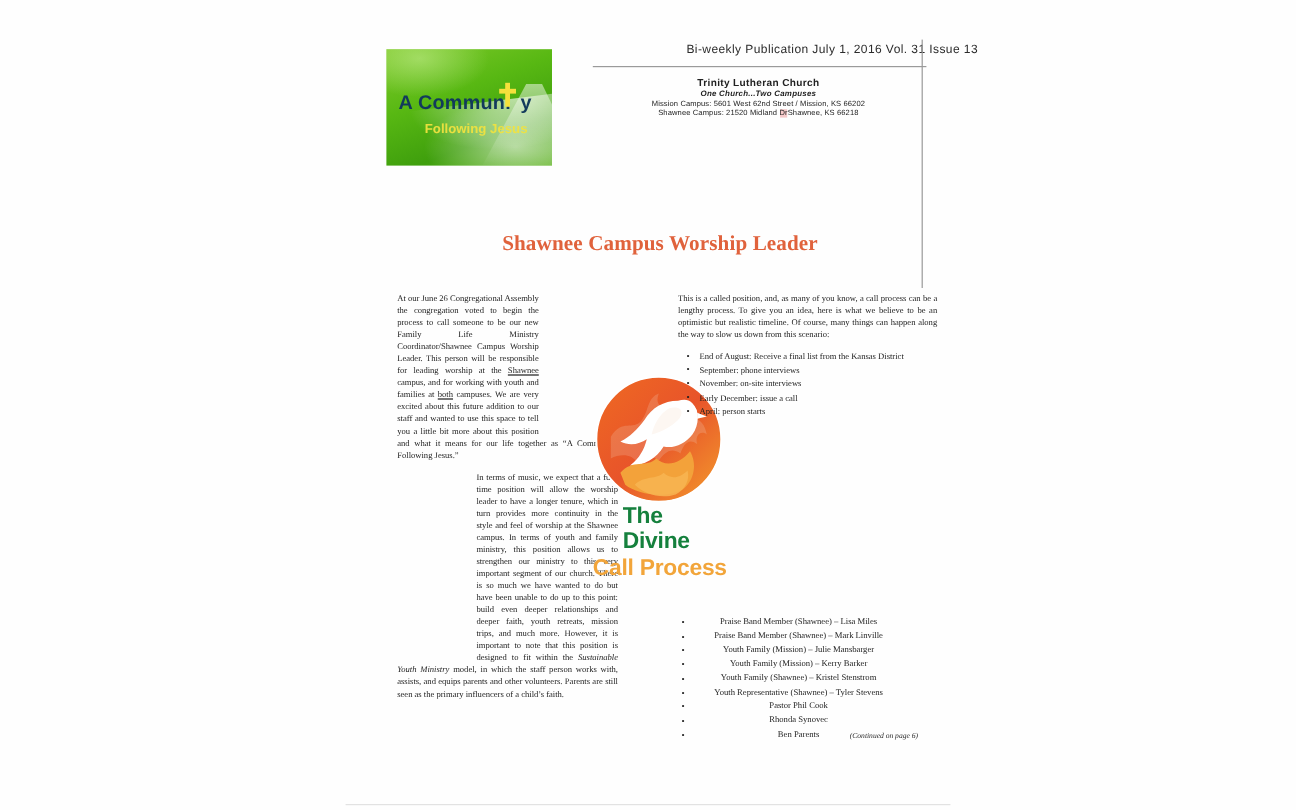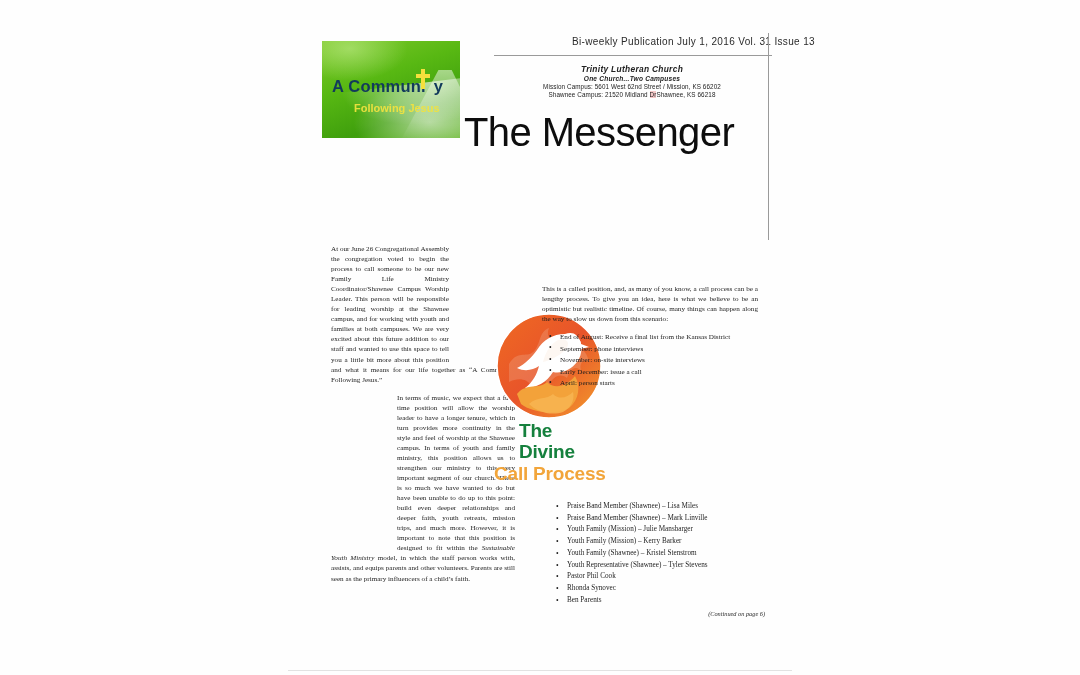--- a/index.html
+++ b/index.html
@@ -138,21 +138,20 @@
     left: 180px;
     top: 34px;
     width: 260px;
     text-align: center;
     font-family: "Liberation Sans", sans-serif;
     color: #222;
   }
   #church-name {
     font-size: 8.4px;
     font-weight: bold;
-    font-style: italic;
     letter-spacing: 0.3px;
   }
   #church-tag {
     font-size: 6.6px;
     font-weight: bold;
     font-style: italic;
     letter-spacing: 0.2px;
     margin-top: 0.5px;
   }
   #church-addr1, #church-addr2 {
@@ -199,32 +198,31 @@
     left: 331px;
     top: 244px;
     width: 184px;
     font-size: 7.15px;
     line-height: 1.405;
     text-align: justify;
     color: #1d1d1d;
   }
   #col-right {
     position: absolute;
-    left: 542px;
+    left: 565px;
     top: 244px;
     width: 216px;
     font-size: 7.15px;
     line-height: 1.405;
     text-align: justify;
     color: #1d1d1d;
-    margin-top: 40px;
   }
   .para { margin: 0 0 8px 0; }
   .para.tight { margin-bottom: 0; }
-  .u { }
+  .u { text-decoration: underline; }
   .it { font-style: italic; }
 
   
   .wrap-float-left {
     float: right;
     width: 66px;
     height: 118px;
     shape-outside: inset(0);
   }
   .wrap-float-right {
@@ -254,23 +252,24 @@
   #committee {
     position: absolute;
     left: 543px;
     top: 497px;
     width: 225px;
     font-size: 7.2px;
     line-height: 1.63;
     color: #1d1d1d;
   }
   #committee ul {
-    margin: 4px;
+    margin: 16px;
     padding-left: 20px;
     list-style: none;
+    text-align: center;
   }
   #committee li { position: relative; white-space: nowrap; }
   #committee li::before {
     content: "\2022";
     position: absolute;
     left: -11px;
     font-size: 7.5px;
   }
 
   #continued {
@@ -342,24 +341,24 @@
     <div id="rule-h"></div>
     <div id="rule-v"></div>
 
     <div id="church-block">
       <div id="church-name">Trinity Lutheran Church</div>
       <div id="church-tag">One Church...Two Campuses</div>
       <div id="church-addr1">Mission Campus: 5601 West 62nd Street / Mission, KS 66202</div>
       <div id="church-addr2"><span>Shawnee Campus: 21520 Midland </span><span class="hl">Dr</span><span>Shawnee, KS 66218</span></div>
     </div>
 
-    <div id="messenger-title">The Messenger</div>
   </div>
 
   <div id="headline">
+    <div>Shawnee Campus Worship Leader</div>
   </div>
 
   <div id="col-left">
     <p class="para">
       <span class="wrap-float-left"></span><span>At our June 26 Congregational Assembly the congregation voted to begin the process to call someone to be our new Family Life Ministry Coordinator/Shawnee Campus Worship Leader. This person will be responsible for leading worship at the </span><span class="u">Shawnee</span><span> campus, and for working with youth and families at </span><span class="u">both</span><span> campuses.  We are very excited about this future addition to our staff and wanted to use this space to tell you a little bit more about this position and what it means for our life together as “A Community Following Jesus.”</span>
     </p>
     <p class="para tight">
       <span class="wrap-float-right"></span><span>In terms of music, we expect that a full-time position will allow the worship leader to have a longer tenure, which in turn provides more continuity in the style and feel of worship at the Shawnee campus.  In terms of youth and family ministry, this position allows us to strengthen our ministry to this very important segment of our church.  There is so much we have wanted to do but have been unable to do up to this point: build even deeper relationships and deeper faith, youth retreats, mission trips, and much more.  However, it is important to note that this position is designed to fit within the </span><span class="it">Sustainable Youth Ministry</span><span> model, in which the staff person works with, assists, and equips parents and other volunteers.  Parents are still seen as the primary influencers of a child’s faith.</span>
     </p>
   </div>

